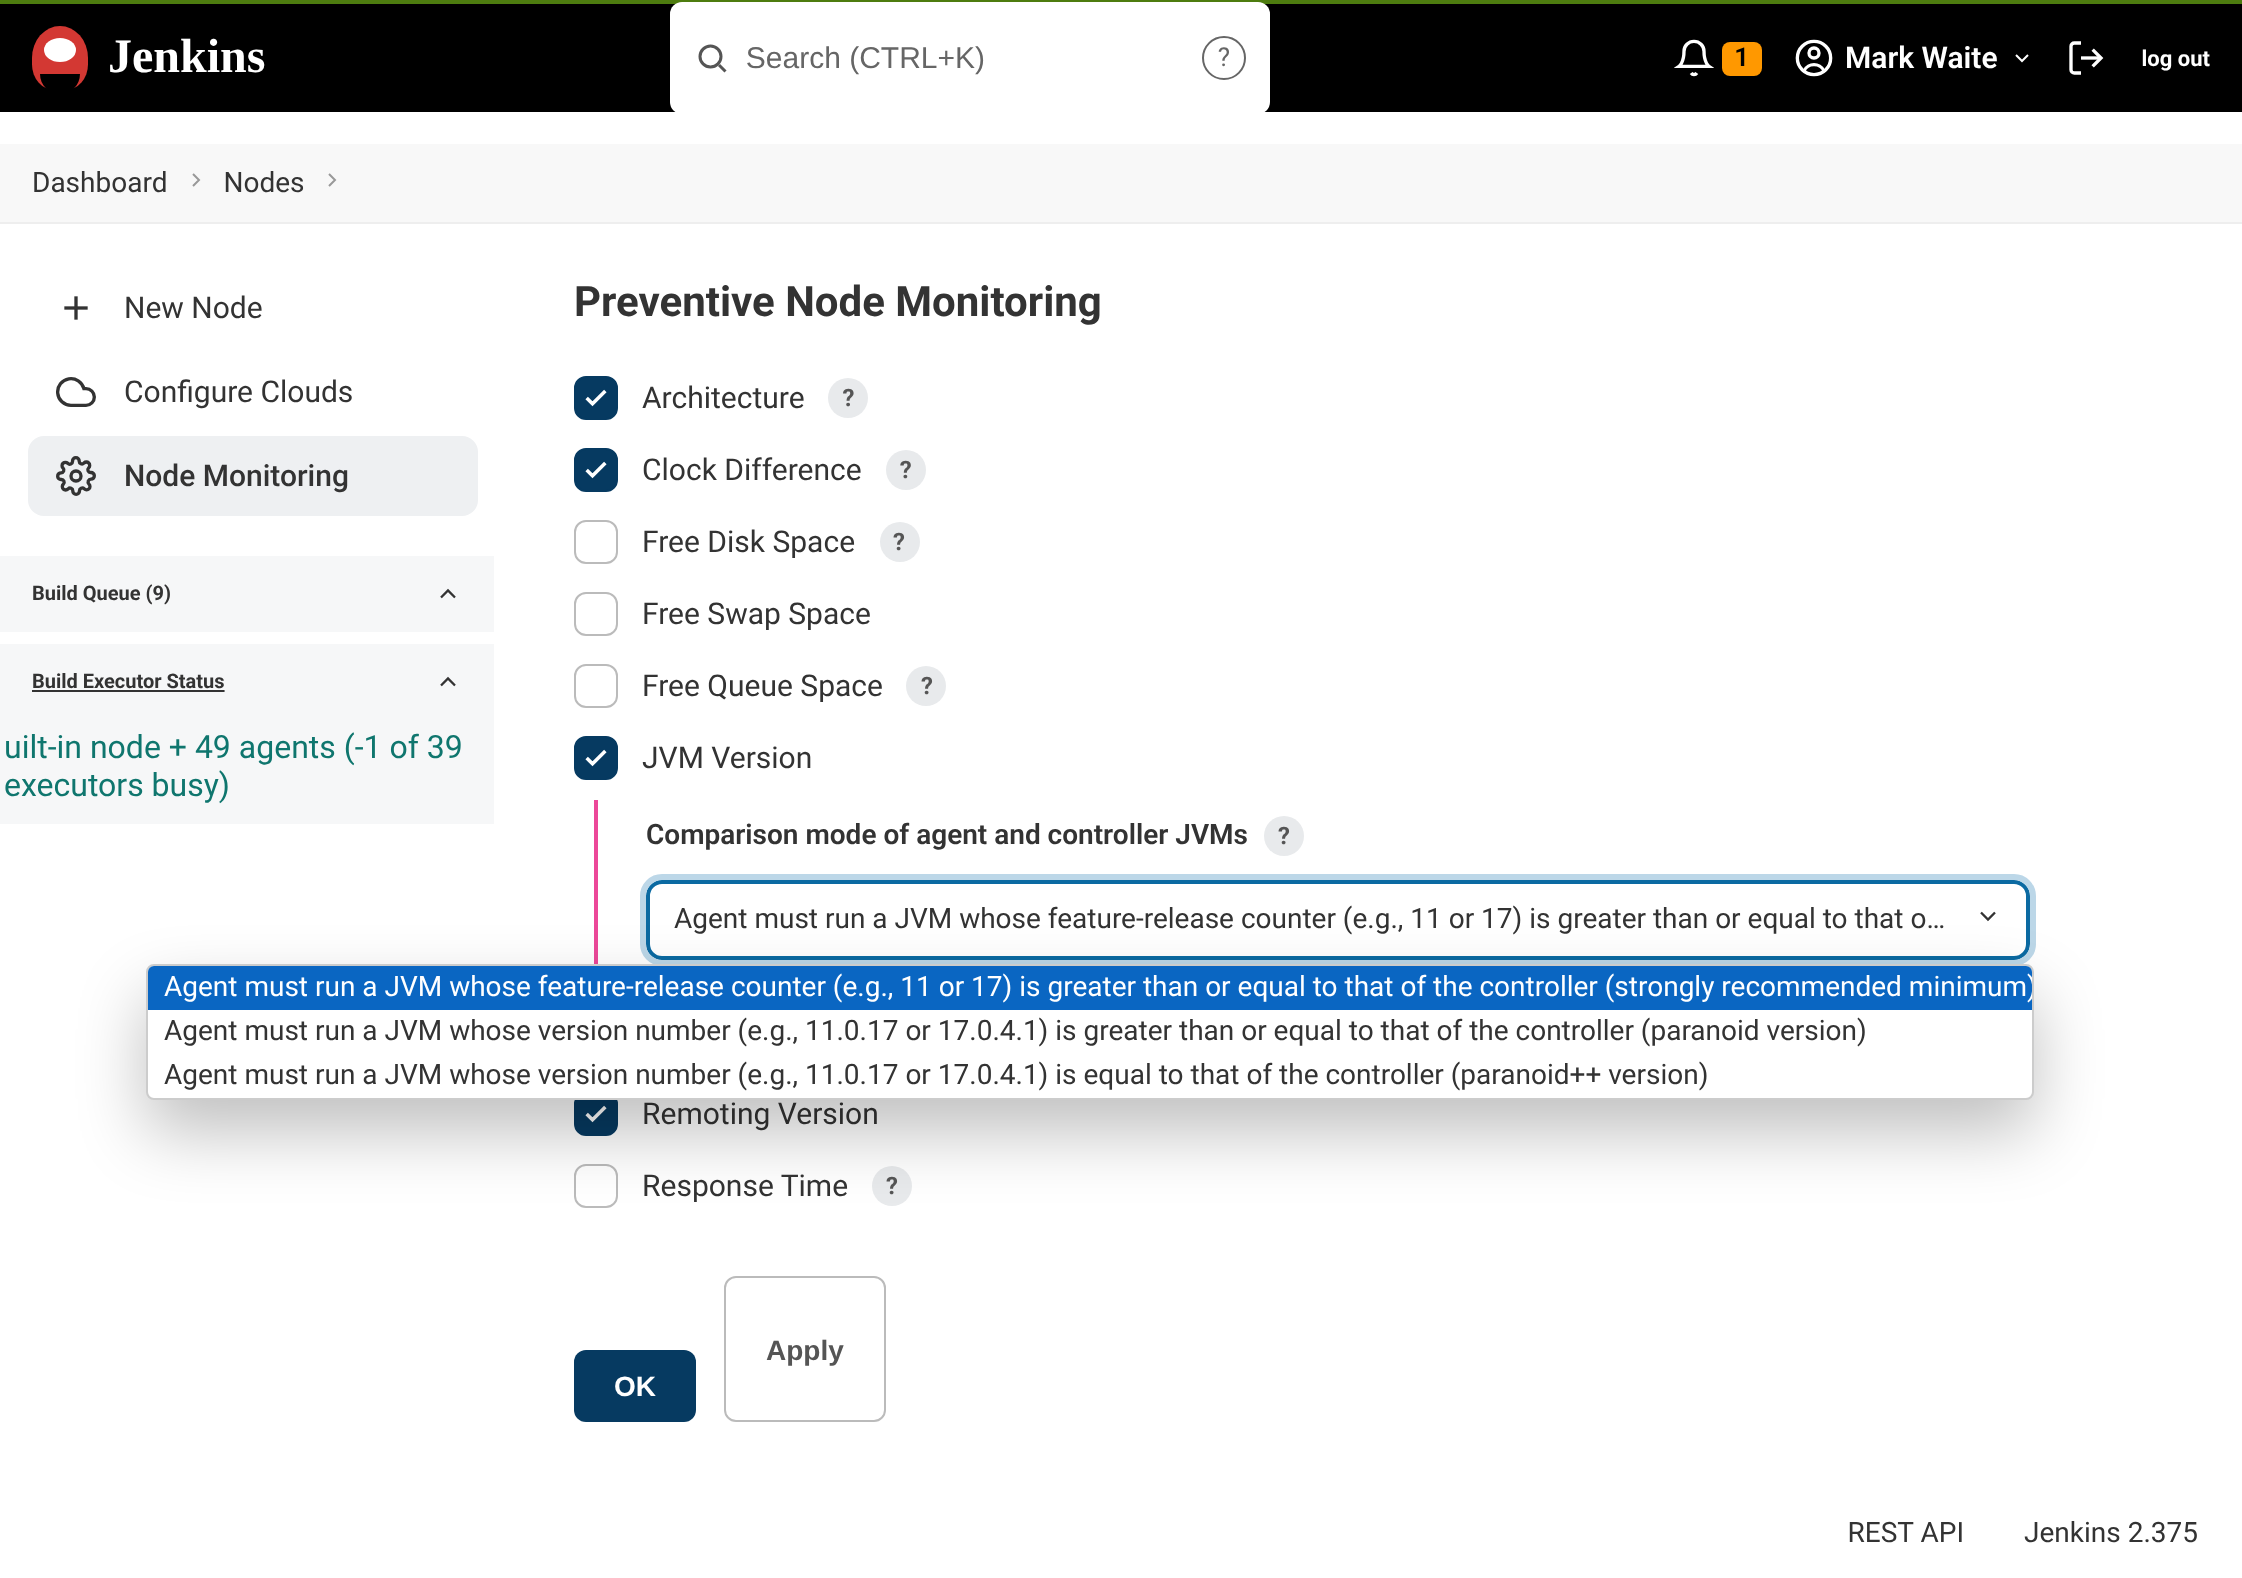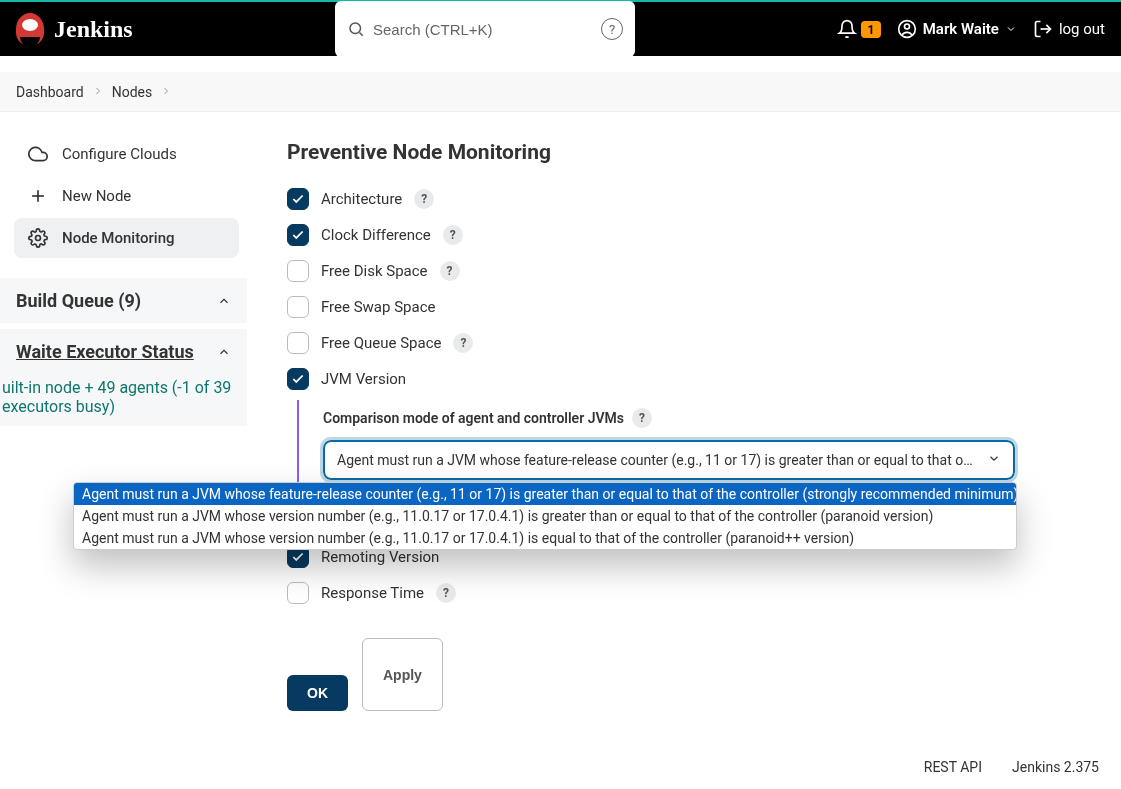--- a/index.html
+++ b/index.html
@@ -1,66 +1,66 @@
 <!DOCTYPE html>
 <html><head>
 <meta charset="utf-8">
 <style>
   * { box-sizing: border-box; margin: 0; padding: 0; }
   body { font-family: -apple-system, BlinkMacSystemFont, "Segoe UI", Roboto, Arial, sans-serif; font-size: 14px; color: #333; background: #fff; }
   
   
-  .header { background: #000; height: 56px; display: flex; align-items: center; padding: 0 16px; gap: 12px; border-top: 2px solid #14b8a6; }
+  .header { background: #000; height: 56px; display: flex; align-items: center; padding: 0 16px; gap: 12px; border-top: 2px solid #4d7c0f; }
   .logo-area { display: flex; align-items: center; gap: 10px; }
   .logo-icon { width: 28px; height: 32px; background: #d33833; border-radius: 50% 50% 40% 40%; position: relative; }
   .logo-icon::before { content:""; position:absolute; top:6px; left:6px; width:16px; height:12px; background:#fff; border-radius:50%; }
   .logo-icon::after { content:""; position:absolute; bottom:-2px; left:4px; width:20px; height:10px; background:#000; border-radius:0 0 10px 10px; }
   .logo-text { color:#fff; font-weight: 700; font-size: 24px; font-family: Georgia, serif; }
   .search-wrap { flex:1; display:flex; justify-content:center; }
   .search-box { background:#fff; border-radius:6px; height:56px; width:300px; display:flex; align-items:center; padding:0 12px; gap:8px; }
   .search-box input { border:none; outline:none; font-size:15px; flex:1; color:#333; }
   .search-box input::placeholder { color:#666; }
   .search-ico svg, .header svg { display:block; }
   .kbd-help { width:22px; height:22px; border:1.5px solid #666; border-radius:50%; display:flex; align-items:center; justify-content:center; font-size:13px; color:#666; }
   .header-right { display:flex; align-items:center; gap:16px; color:#fff; }
   .bell-wrap { display:flex; align-items:center; gap:4px; }
   .badge { background:#ff9800; color:#000; font-weight:600; border-radius:4px; padding:1px 6px; font-size:13px; }
   .user-wrap { display:flex; align-items:center; gap:6px; font-weight:600; font-size:15px; cursor:pointer; }
-  .logout-wrap { display:flex; align-items:center; gap:6px; font-weight:400; font-size:15px; cursor:pointer; }
+  .logout-wrap { display:flex; align-items:center; gap:18px; font-weight:700; font-size:11px; cursor:pointer; }
 
   
   .breadcrumb { background:#f8f8f8; height:40px; display:flex; align-items:center; padding:0 16px; gap:8px; font-size:14px; border-bottom:1px solid #eee;margin-top:16px; }
   .breadcrumb a { color:#333; text-decoration:none; }
   .crumb-sep { color:#999; }
 
   
   .layout { display:flex; }
   .sidebar { width:255px; padding:20px 8px 20px 0; }
   .main { flex:1; padding:28px 36px 0 32px; position:relative; }
 
   
   .side-item { display:flex; align-items:center; gap:14px; padding:10px 14px; border-radius:8px; margin:2px 8px 2px 14px; cursor:pointer; font-size:15px; }
   .side-item.active { background:#eef0f2; font-weight:500; }
   .side-sep { height:12px; }
   .side-panel { background:#f6f7f8; margin:6px 0 0 0; }
-  .side-panel-head { display:flex; align-items:center; justify-content:space-between; padding:12px 16px; font-weight:700; cursor:pointer; font-size:18px; }
+  .side-panel-head { display:flex; align-items:center; justify-content:space-between; padding:12px 16px; font-weight:700; cursor:pointer; font-size:10px; }
   .side-panel-head.under { text-decoration: underline; }
   .side-sub { font-size:16px; color:#0f766e; padding:4px 2px 10px 2px; }
 
   
   h1 { font-size:21px; font-weight:700; margin-bottom:24px; }
   .monitor-list { display:flex; flex-direction:column; gap:14px; }
   .monitor-row { display:flex; align-items:center; gap:12px; }
   .chk { width:22px; height:22px; border-radius:6px; border:1.5px solid #bbb; background:#fff; display:flex; align-items:center; justify-content:center; cursor:pointer; flex-shrink:0; }
   .chk.checked { background:#063a61; border-color:#063a61; }
   .chk.checked svg { stroke:#fff; }
   .monitor-label { font-size:15px; }
   .help { width:20px; height:20px; background:#e8eaec; border-radius:50%; display:flex; align-items:center; justify-content:center; font-size:12px; font-weight:700; color:#555; cursor:pointer; }
 
-  .jvm-block { margin-left:10px; border-left:2px solid #8b5cf6; padding:8px 0 8px 24px; margin-top:-4px; margin-bottom:-4px; }
+  .jvm-block { margin-left:10px; border-left:2px solid #ec4899; padding:8px 0 8px 24px; margin-top:-4px; margin-bottom:-4px; }
   .jvm-sub-label { font-weight:600; font-size:14px; display:flex; align-items:center; gap:8px; margin-bottom:12px; }
   .select-wrap { position:relative; }
   .select-box { width:692px; max-width:100%; border:2px solid #0b6aa2; outline:3px solid #bcd7e8; border-radius:8px; padding:10px 36px 10px 12px; font-size:14px; background:#fff; cursor:pointer; white-space:nowrap; overflow:hidden; text-overflow:ellipsis; position:relative; }
   .select-caret { position:absolute; right:12px; top:50%; transform:translateY(-50%); pointer-events:none; }
 
   .dropdown { position:absolute; top:42px; left:-250px; width:944px; background:#fff; border:1px solid #ccc; border-radius:4px; box-shadow:0 16px 34px rgba(0,0,0,0.25); z-index:10; overflow:hidden; }
   .dropdown-opt { padding:3px 8px; font-size:14px; cursor:pointer; white-space:nowrap; }
   .dropdown-opt.selected { background:#0a66c2; color:#fff; }
 
   .buttons { margin-top:34px; display:flex; gap:14px; }
@@ -133,50 +133,50 @@
     <svg width="12" height="12" viewBox="0 0 24 24" fill="none" stroke="#999" stroke-width="2">
         <polyline points="9 18 15 12 9 6"></polyline>
       </svg>
   </span>
 </div>
 
 <div class="layout">
   <div class="sidebar">
     <div class="side-item">
       <svg width="20" height="20" viewBox="0 0 24 24" fill="none" stroke="#333" stroke-width="2">
-          <path d="M18 10h-1.26A8 8 0 1 0 9 20h9a5 5 0 0 0 0-10z"></path>
-        </svg>
-      <span>Configure Clouds</span>
+          <line x1="12" y1="5" x2="12" y2="19"></line>
+          <line x1="5" y1="12" x2="19" y2="12"></line>
+        </svg>
+      <span>New Node</span>
     </div>
     <div class="side-item">
       <svg width="20" height="20" viewBox="0 0 24 24" fill="none" stroke="#333" stroke-width="2">
-          <line x1="12" y1="5" x2="12" y2="19"></line>
-          <line x1="5" y1="12" x2="19" y2="12"></line>
-        </svg>
-      <span>New Node</span>
+          <path d="M18 10h-1.26A8 8 0 1 0 9 20h9a5 5 0 0 0 0-10z"></path>
+        </svg>
+      <span>Configure Clouds</span>
     </div>
     <div class="side-item active">
       <svg width="20" height="20" viewBox="0 0 24 24" fill="none" stroke="#333" stroke-width="2">
           <circle cx="12" cy="12" r="3"></circle>
           <path d="M19.4 15a1.65 1.65 0 0 0 .33 1.82l.06.06a2 2 0 1 1-2.83 2.83l-.06-.06a1.65 1.65 0 0 0-1.82-.33 1.65 1.65 0 0 0-1 1.51V21a2 2 0 0 1-4 0v-.09a1.65 1.65 0 0 0-1-1.51 1.65 1.65 0 0 0-1.82.33l-.06.06a2 2 0 1 1-2.83-2.83l.06-.06a1.65 1.65 0 0 0 .33-1.82 1.65 1.65 0 0 0-1.51-1H3a2 2 0 0 1 0-4h.09a1.65 1.65 0 0 0 1.51-1 1.65 1.65 0 0 0-.33-1.82l-.06-.06a2 2 0 1 1 2.83-2.83l.06.06a1.65 1.65 0 0 0 1.82.33h0a1.65 1.65 0 0 0 1-1.51V3a2 2 0 0 1 4 0v.09a1.65 1.65 0 0 0 1 1.51h0a1.65 1.65 0 0 0 1.82-.33l.06-.06a2 2 0 1 1 2.83 2.83l-.06.06a1.65 1.65 0 0 0-.33 1.82v0a1.65 1.65 0 0 0 1.51 1H21a2 2 0 0 1 0 4h-.09a1.65 1.65 0 0 0-1.51 1z"></path>
         </svg>
       <span>Node Monitoring</span>
     </div>
     <div class="side-sep"></div>
     <div class="side-panel">
       <div class="side-panel-head">
         <span>Build Queue (9)</span>
         <svg width="14" height="14" viewBox="0 0 24 24" fill="none" stroke="#333" stroke-width="2">
             <polyline points="18 15 12 9 6 15"></polyline>
           </svg>
       </div>
     </div>
     <div class="side-panel">
       <div class="side-panel-head under">
-        <span>Waite Executor Status</span>
+        <span>Build Executor Status</span>
         <svg width="14" height="14" viewBox="0 0 24 24" fill="none" stroke="#333" stroke-width="2">
             <polyline points="18 15 12 9 6 15"></polyline>
           </svg>
       </div>
       <div class="side-sub">uilt-in node + 49 agents (-1 of 39 executors busy)</div>
     </div>
   </div>
 
   <div class="main">
     <h1>Preventive Node Monitoring</h1>

